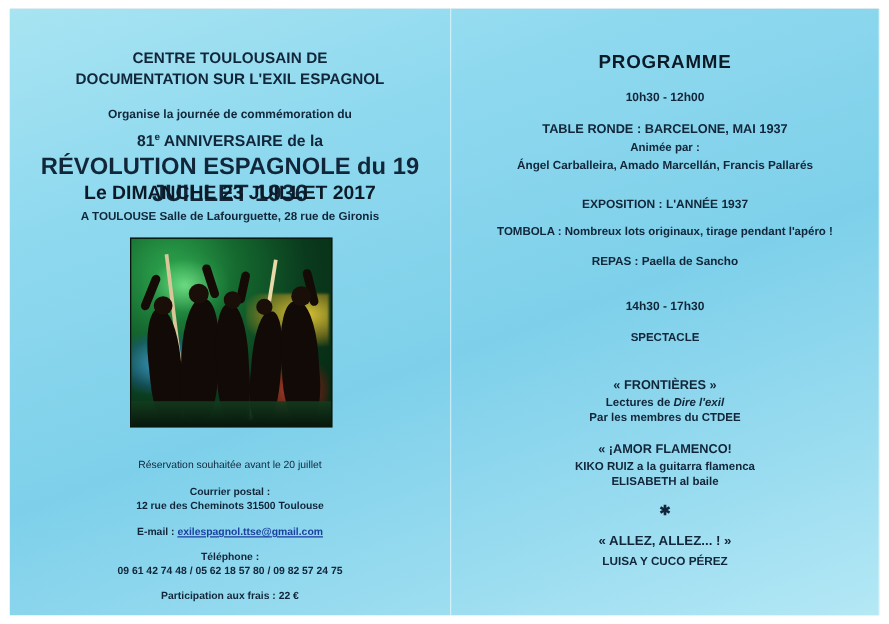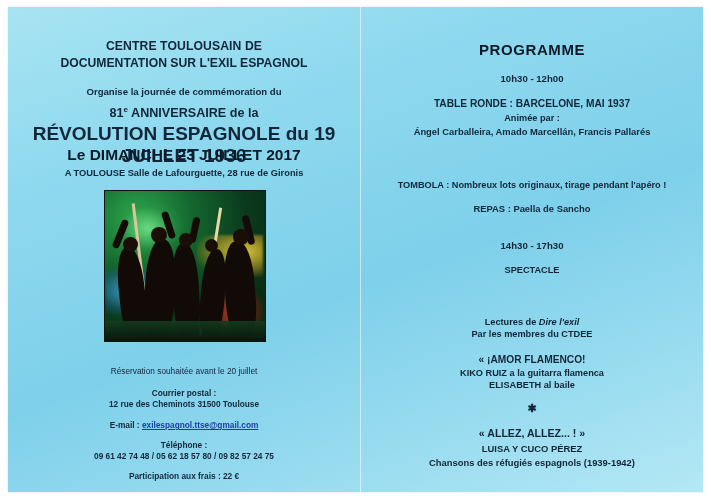--- a/index.html
+++ b/index.html
@@ -403,36 +403,37 @@
     </div>
 
     <div class="right-col">
       <div class="prog-title txt">PROGRAMME</div>
 
       <div class="r txt time1">10h30 - 12h00</div>
       <div class="r txt table-ronde">TABLE RONDE : BARCELONE, MAI 1937</div>
       <div class="r txt names">Ángel Carballeira, Amado Marcellán, Francis Pallarés</div>
       <div class="r txt animee">Animée par :</div>
 
+      <div class="r txt expo">EXPOSITION : L'ANNÉE 1937</div>
       <div class="r txt tombola">TOMBOLA : Nombreux lots originaux, tirage pendant l'apéro !</div>
       <div class="r txt repas">REPAS : Paella de Sancho</div>
 
       <div class="r txt time2">14h30 - 17h30</div>
       <div class="r txt spectacle">SPECTACLE</div>
 
+      <div class="r txt frontieres">«  FRONTIÈRES  »</div>
       <div class="r txt lectures">
         <span>Lectures de </span><i>Dire l'exil</i>
       </div>
       <div class="r txt membres">Par les membres du CTDEE</div>
 
       <div class="r txt amor">« ¡AMOR FLAMENCO!</div>
       <div class="r txt kiko">KIKO RUIZ a la guitarra flamenca</div>
       <div class="r txt elisabeth">ELISABETH al baile</div>
 
       <div class="r txt star">✱</div>
 
       <div class="r txt allez">«  ALLEZ, ALLEZ... !  »</div>
       <div class="r txt luisa">LUISA Y CUCO PÉREZ</div>
-      <div class="r txt chansons">Chansons des réfugiés espagnols (1939-1942)</div>
     </div>
 
   </div>
 </div>
 
 </body></html>

